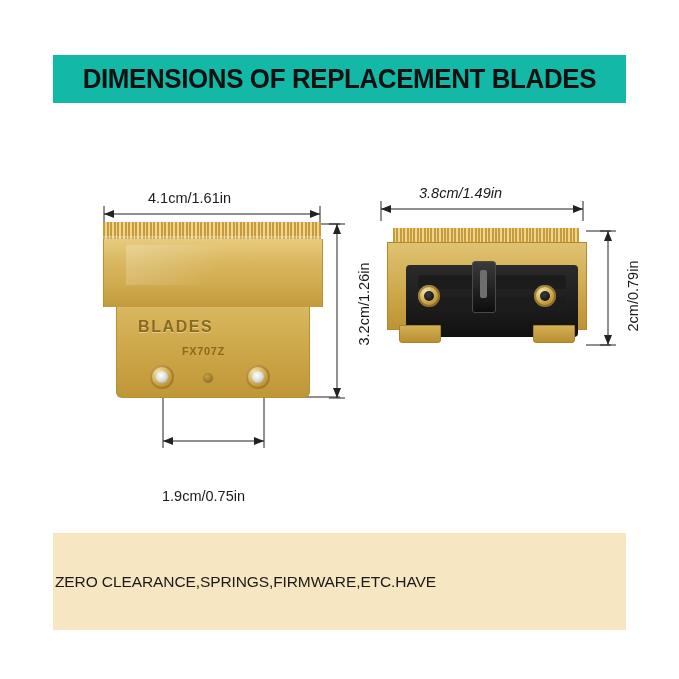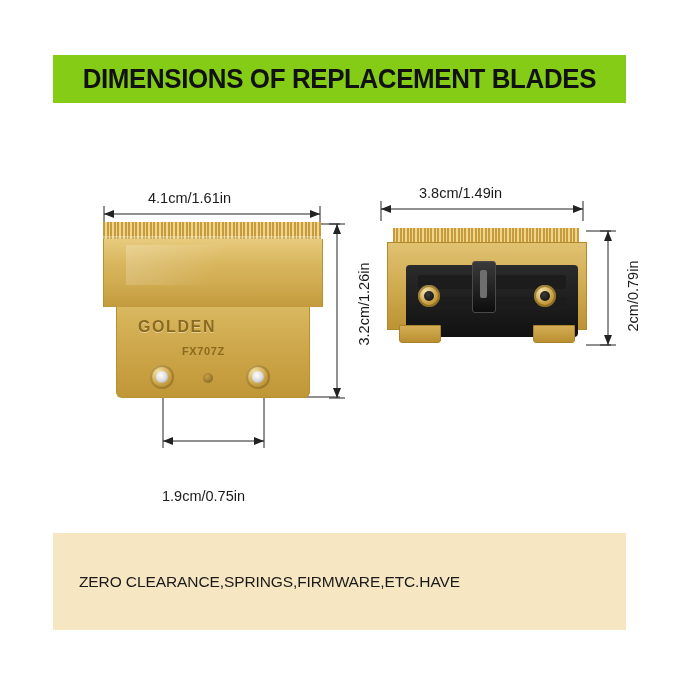--- a/index.html
+++ b/index.html
@@ -19,21 +19,21 @@
     inset: 0;
   }
 
   
   .title-banner {
     position: absolute;
     left: 53px;
     top: 55px;
     width: 573px;
     height: 48px;
-    background: #84cc16;
+    background: #14b8a6;
     display: flex;
     align-items: center;
     justify-content: center;
   }
   .title-banner .title-text {
     font-family: "Liberation Sans", sans-serif;
     font-weight: bold;
     font-size: 27px;
     letter-spacing: -0.4px;
     color: #111111;
@@ -276,21 +276,21 @@
   .note-banner {
     position: absolute;
     left: 53px;
     top: 533px;
     width: 573px;
     height: 97px;
     background: #f7e6c2;
     display: flex;
     flex-direction: column;
     justify-content: center;
-    padding-left: 26px;
+    padding-left: 2px;
     box-sizing: border-box;
   }
   .note-line {
     font-size: 15.5px;
     color: #1a1a1a;
     line-height: 22px;
     letter-spacing: -0.1px;
     white-space: nowrap;
   }
 </style>
@@ -340,31 +340,31 @@
     <line x1="586" y1="231" x2="611" y2="231" stroke="#222" stroke-width="1"></line>
     <line x1="586" y1="345" x2="611" y2="345" stroke="#222" stroke-width="1"></line>
   </svg>
 
   <div class="dim-label" style="left:148px; top:190px;text-align:center;">4.1cm/1.61in</div>
 
   <div class="dim-label vert" style="left:364px; top:296px; transform: rotate(-90deg) translate(-50%,0); transform-origin: left center;">3.2cm/1.26in</div>
 
   <div class="dim-label" style="left:162px; top:445px;margin-top:43px;">1.9cm/0.75in</div>
 
-  <div class="dim-label" style="left:419px; top:185px;">3.8cm/1.49in</div>
+  <div class="dim-label" style="left:419px; top:185px;font-style:italic;">3.8cm/1.49in</div>
 
   <div class="dim-label vert" style="left:633px; top:288px; transform: rotate(-90deg) translate(-50%,0); transform-origin: left center;">2cm/0.79in</div>
 
   <div class="blade-left">
     <div class="bl-teeth"></div>
     <div class="bl-body-top"></div>
     <div class="bl-notch-l"></div>
     <div class="bl-notch-r"></div>
     <div class="bl-body-bottom"></div>
-    <div class="bl-brand">GOLDEN</div>
+    <div class="bl-brand">BLADES</div>
     <div class="bl-model">FX707Z</div>
     <div class="screw left"></div>
     <div class="screw right"></div>
     <div class="center-hole"></div>
   </div>
 
   <div class="blade-right">
     <div class="br-teeth"></div>
     <div class="br-frame">
       <div class="br-plate"></div>

